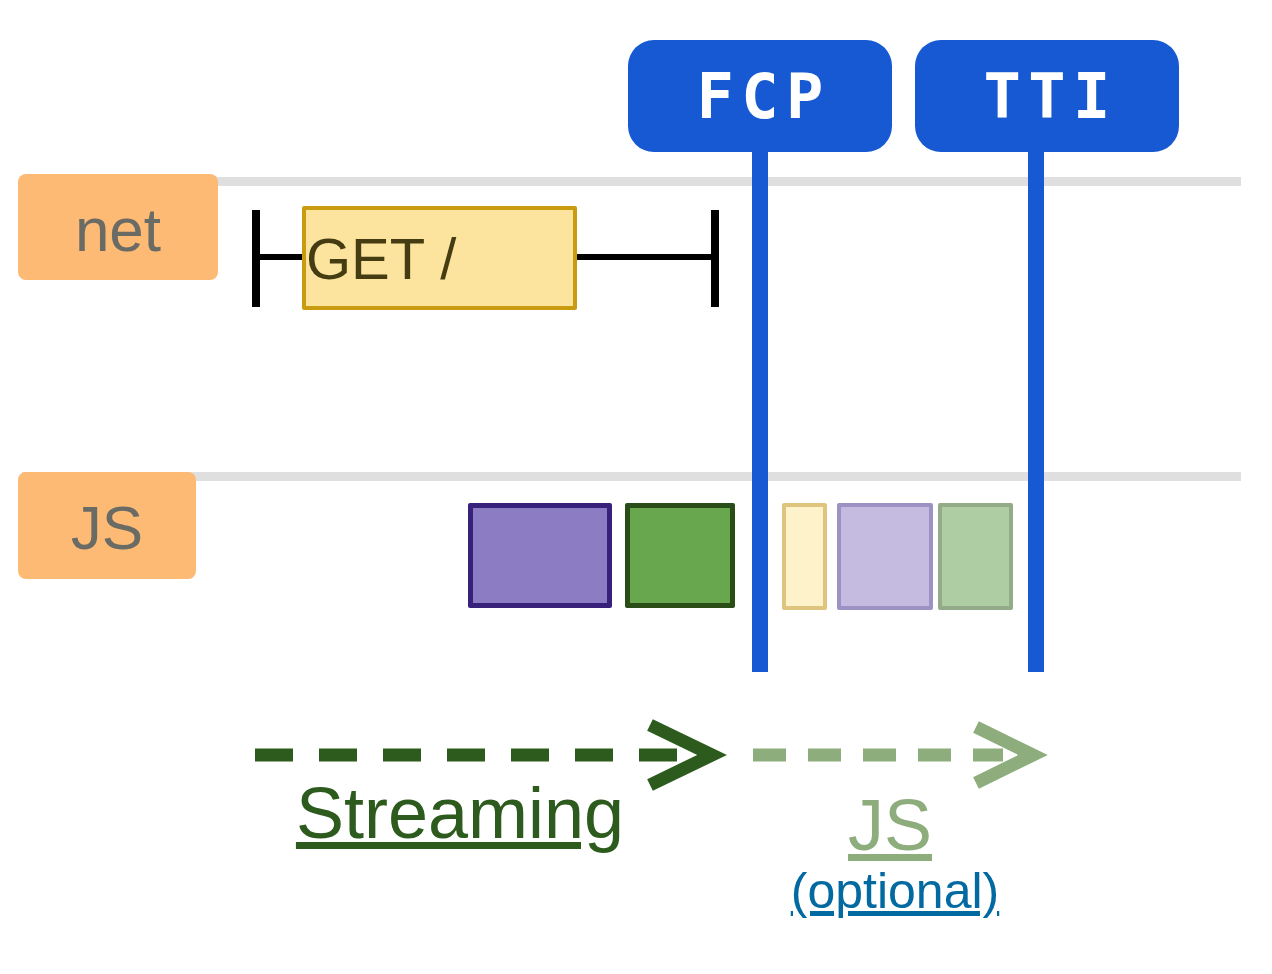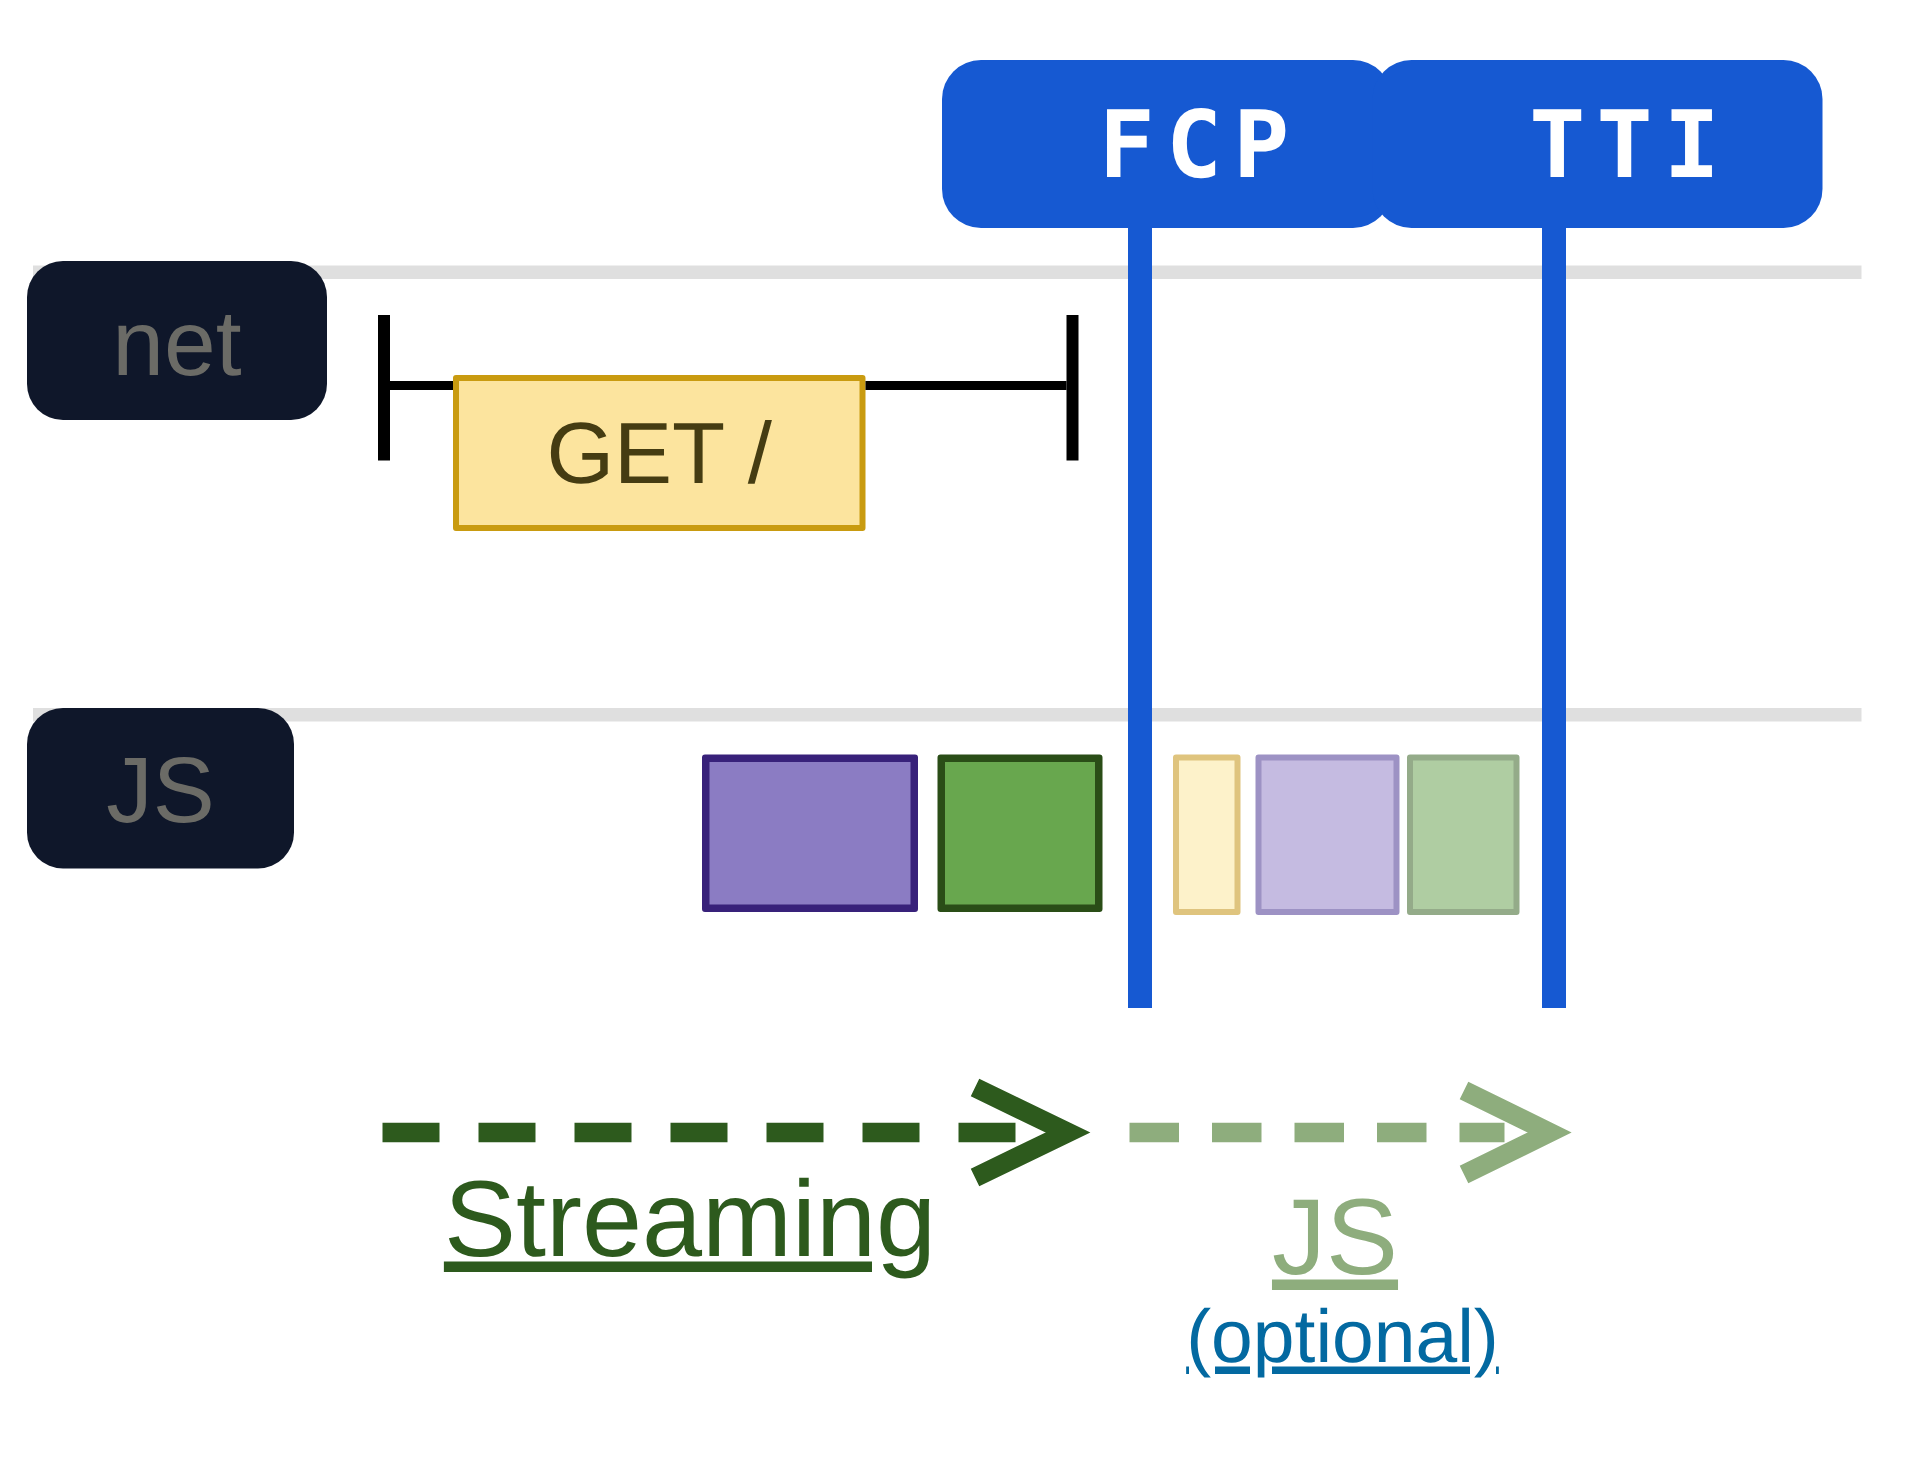--- a/index.html
+++ b/index.html
@@ -6,50 +6,50 @@
   .canvas{
     position:relative;width:1272px;height:974px;background:#ffffff;
     overflow:hidden;font-family:"Liberation Sans",sans-serif;
   }
   
   .track-line{position:absolute;left:22px;width:1219px;height:9px;background:#dfdfdf;z-index:1;}
   .net-line{top:177px;}
   .js-line{top:472px;}
   
   .track-tab{
-    position:absolute;background:#0f172a;border-radius:24px;z-index:2;
+    position:absolute;background:#fdba74;border-radius:8px;z-index:2;
     display:flex;align-items:center;justify-content:center;
     color:#6b6b66;font-size:62px;padding-top:4px;box-sizing:border-box;
   }
   .net-tab{left:18px;top:174px;width:200px;height:106px;}
   .js-tab{left:18px;top:472px;width:178px;height:107px;}
   
   .stem{position:absolute;top:150px;width:16px;height:522px;background:#1659d2;z-index:4;}
   .fcp-stem{left:752px;}
   .tti-stem{left:1028px;}
   .badge{
     position:absolute;top:40px;width:264px;height:112px;background:#1659d2;border-radius:26px;
     display:flex;align-items:center;justify-content:center;z-index:5;
     color:#ffffff;font-family:"DejaVu Sans Mono",monospace;font-weight:bold;
-    font-size:62px;letter-spacing:0.12em;text-indent:0.12em;padding-left:36px;
+    font-size:62px;letter-spacing:0.12em;text-indent:0.12em;
   }
   .fcp-badge{left:628px;}
   .tti-badge{left:915px;}
   
   .tick{position:absolute;top:210px;width:8px;height:97px;background:#000000;z-index:3;}
   .left-tick{left:252px;}
   .right-tick{left:711px;}
   .conn{position:absolute;top:254px;height:6px;background:#000000;z-index:3;}
   .conn-left{left:260px;width:42px;}
   .conn-right{left:577px;width:134px;}
   .request-box{
     position:absolute;left:302px;top:206px;width:275px;height:104px;box-sizing:border-box;
     background:#fce49e;border:4px solid #c99b10;border-radius:2px;z-index:3;
-    display:flex;align-items:center;justify-content:center;
-    color:#453c12;font-size:58px;margin-top:44px;
+    display:flex;align-items:center;justify-content:flex-start;
+    color:#453c12;font-size:58px;
   }
   
   .chunk{position:absolute;top:503px;box-sizing:border-box;z-index:3;border-radius:2px;}
   .chunk-purple{left:468px;width:144px;height:105px;background:#8b7cc3;border:5px solid #38217a;}
   .chunk-green{left:625px;width:110px;height:105px;background:#68a74e;border:5px solid #2a4d17;}
   .chunk-yellow-faded{left:782px;width:45px;height:107px;background:#fdf2ca;border:4px solid #dfc47e;}
   .chunk-purple-faded{left:837px;width:96px;height:107px;background:#c5bbe1;border:4px solid #9d92c4;}
   .chunk-green-faded{left:938px;width:75px;height:107px;background:#afcda2;border:4px solid #94ab89;}
   
   .arrow{position:absolute;z-index:3;}

